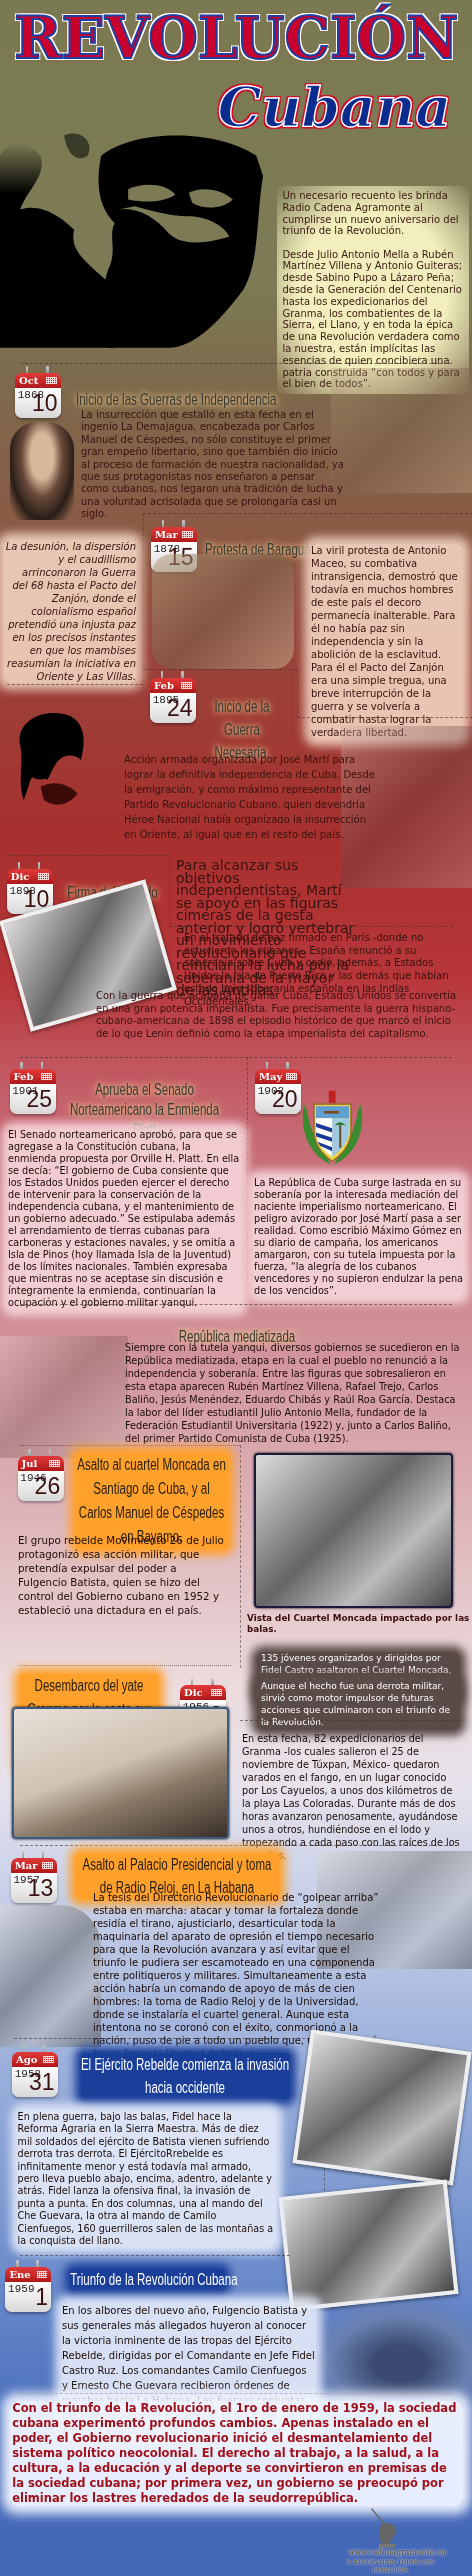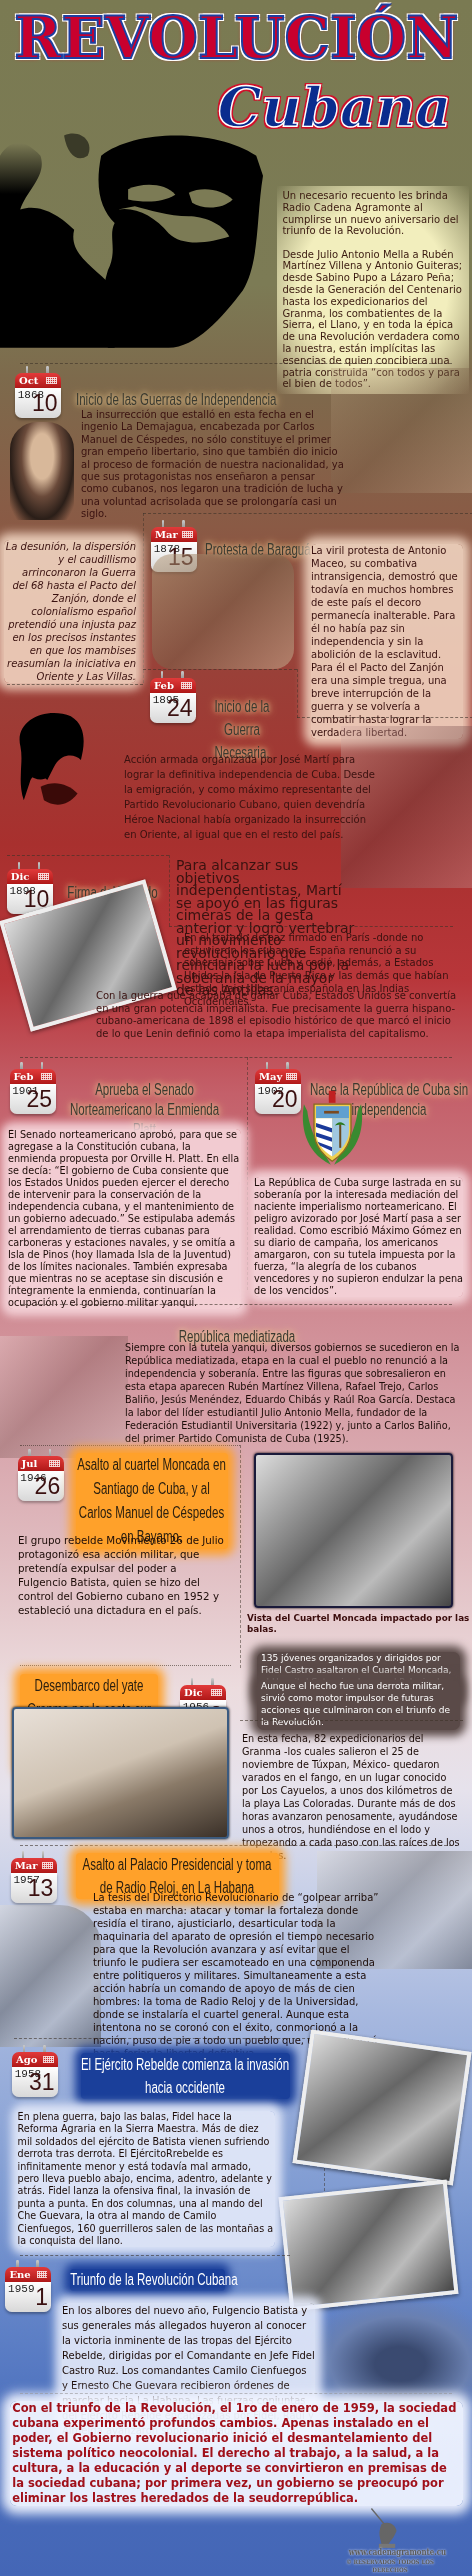--- a/index.html
+++ b/index.html
@@ -225,21 +225,20 @@
       <div class="ring" style="left:31px;"></div>
     <div class="head">
         <span class="month">May</span>
         <span class="grid"></span>
       </div>
     <div class="body">
         <span class="year">1902</span>
         <span class="day">20</span>
       </div>
   </div>
-  <div class="h glow" style="left:309px; top:1064px; width:159px; text-align:center; line-height:20px;"><span class="narrow-c" style="white-space:normal; width:220px; margin-left:-30px;">Nace la República de Cuba sin independencia</span></div>
   <div class="photo" style="left:297px; top:1084px; width:71px; height:84px;">
     <svg width="71" height="84" viewBox="0 0 105 125">
       <path d="M10,30 C5,60 10,100 50,120 C40,100 20,80 15,40 Z" fill="#3a8a30"></path>
       <path d="M95,30 C100,60 95,100 55,120 C65,100 85,80 90,40 Z" fill="#3a8a30"></path>
       <path d="M25,30 L80,30 L80,70 C80,95 60,110 52,115 C44,110 25,95 25,70 Z" fill="#f0d050" stroke="#8a6a20" stroke-width="2"></path>
       <rect x="28" y="33" width="49" height="18" fill="#60a0d0"></rect>
       <rect x="40" y="40" width="22" height="4" fill="#7a4a20"></rect>
       <path d="M28,51 L52,51 L52,108 C40,100 28,90 28,70 Z" fill="#fff"></path>
       <path d="M28,58 L52,66 L52,72 L28,64 Z M28,72 L52,80 L52,86 L28,78 Z M30,86 L52,94 L52,100 L34,92 Z" fill="#1a3a9a"></path>
       <path d="M52,51 L77,51 L77,70 C77,88 62,102 52,108 Z" fill="#a0c8e0"></path>

